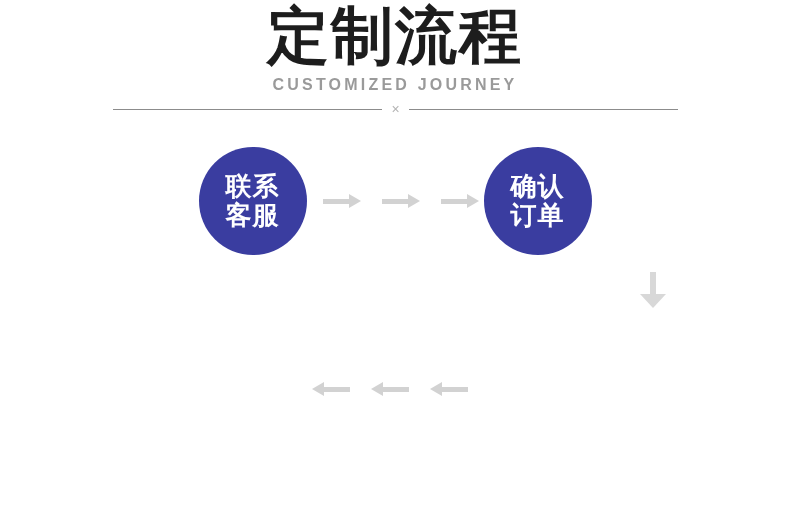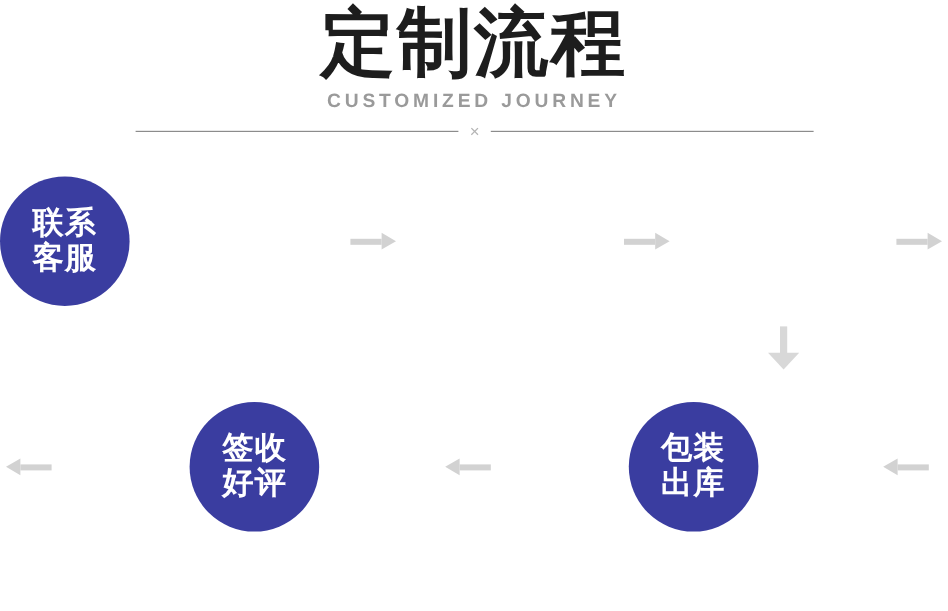--- a/index.html
+++ b/index.html
@@ -77,21 +77,21 @@
   }
 
   
   .flow-row {
     position: absolute;
     left: 0;
     width: 790px;
     height: 110px;
     display: flex;
     align-items: center;
-    justify-content: space-between;
+    justify-content: center;
   }
   .flow-row-top { top: 146px; }
   .flow-row-bottom { top: 334px; }
 
   .node {
     width: 108px;
     height: 108px;
     flex: 0 0 108px;
     border-radius: 50%;
     background: #3a3da0;
@@ -203,50 +203,46 @@
       <div class="shaft"></div>
       <div class="head"></div>
     </div>
 
 
     <div class="arrow-h arrow-right">
       <div class="shaft"></div>
       <div class="head"></div>
     </div>
 
+    <div class="node">
+      <div class="node-line">确认</div>
+      <div class="node-line">订单</div>
+    </div>
 
   </div>
 
   <div class="arrow-down">
     <div class="shaft"></div>
     <div class="head"></div>
   </div>
 
   <div class="flow-row flow-row-bottom">
 
 
     <div class="arrow-h arrow-left">
       <div class="shaft"></div>
       <div class="head"></div>
     </div>
 
-    <div class="node">
-      <div class="node-line">签收</div>
-      <div class="node-line">好评</div>
-    </div>
 
     <div class="arrow-h arrow-left">
       <div class="shaft"></div>
       <div class="head"></div>
     </div>
 
-    <div class="node">
-      <div class="node-line">包装</div>
-      <div class="node-line">出库</div>
-    </div>
 
     <div class="arrow-h arrow-left">
       <div class="shaft"></div>
       <div class="head"></div>
     </div>
 
 
   </div>
 
 </div>

